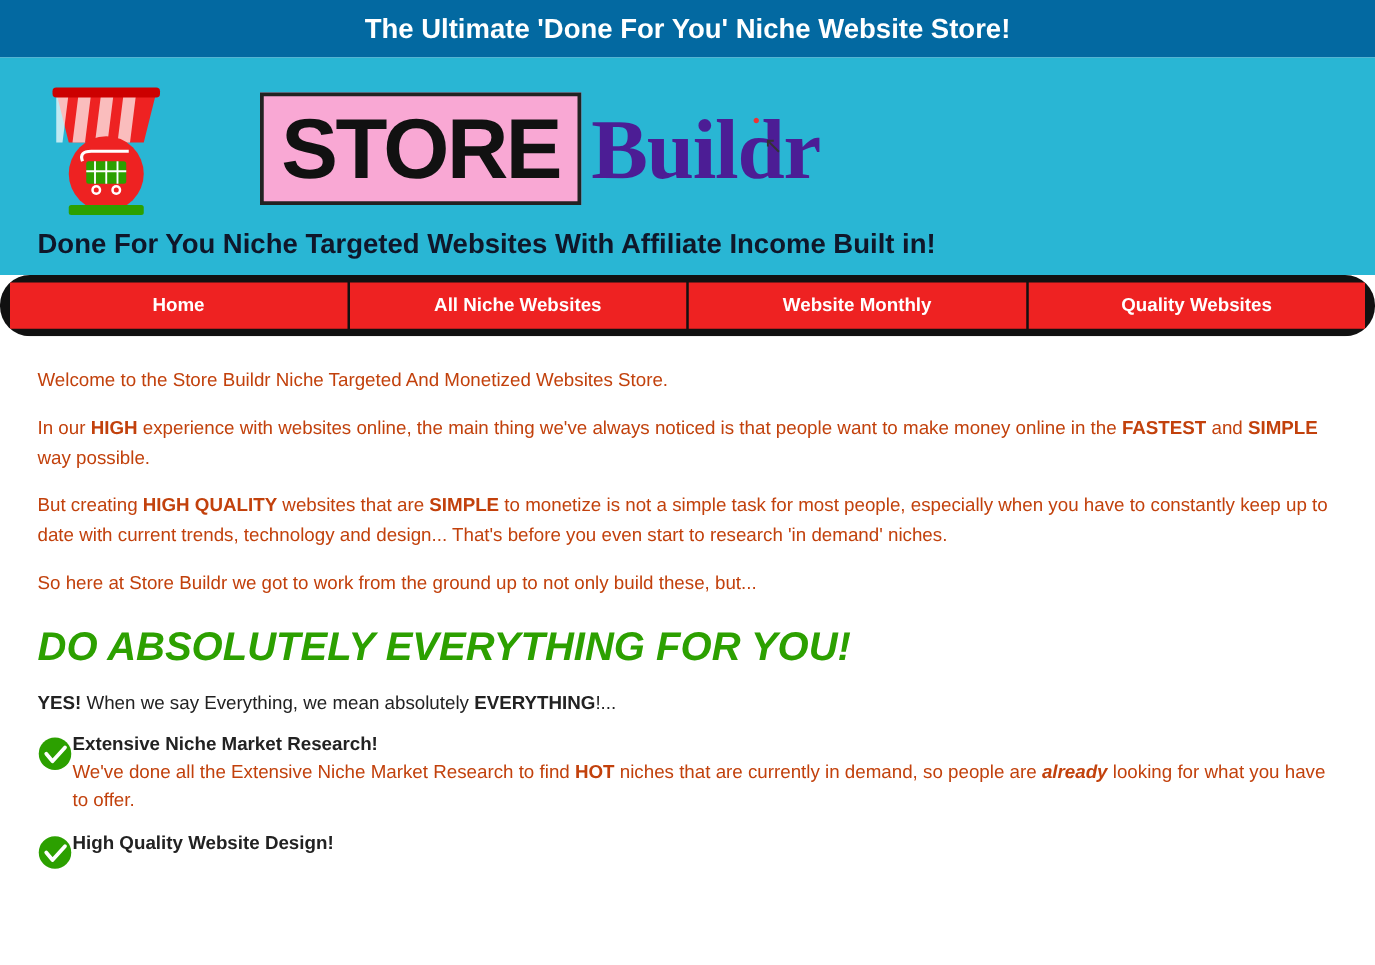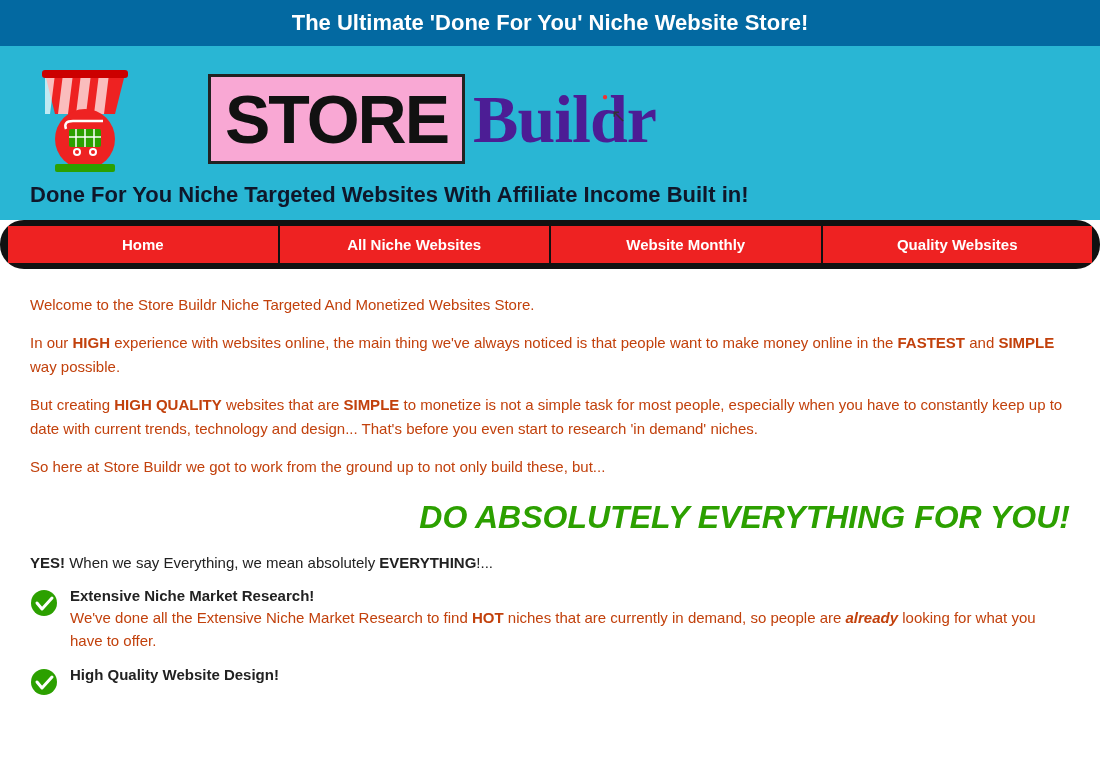--- a/index.html
+++ b/index.html
@@ -107,33 +107,32 @@
       font-size: 15px;
       line-height: 1.6;
       margin-bottom: 14px;
       color: #c2410c;
     }
     .big-cta {
       color: #2ca000;
       font-size: 32px;
       font-weight: 900;
       font-style: italic;
-      text-align: right;
+      text-align: left;
       margin: 20px 0 18px 0;
       font-family: Arial Black, Arial, sans-serif;
     }
     .yes-line {
       font-size: 15px;
       margin-bottom: 16px;
       color: #222;
     }
     .checkitem {
       display: flex;
       align-items: flex-start;
-      gap: 12px;
       margin-bottom: 14px;
     }
     .check-icon {
       width: 28px;
       height: 28px;
       flex-shrink: 0;
       margin-top: 2px;
     }
     .checkitem-content {}
     .checkitem-title {

